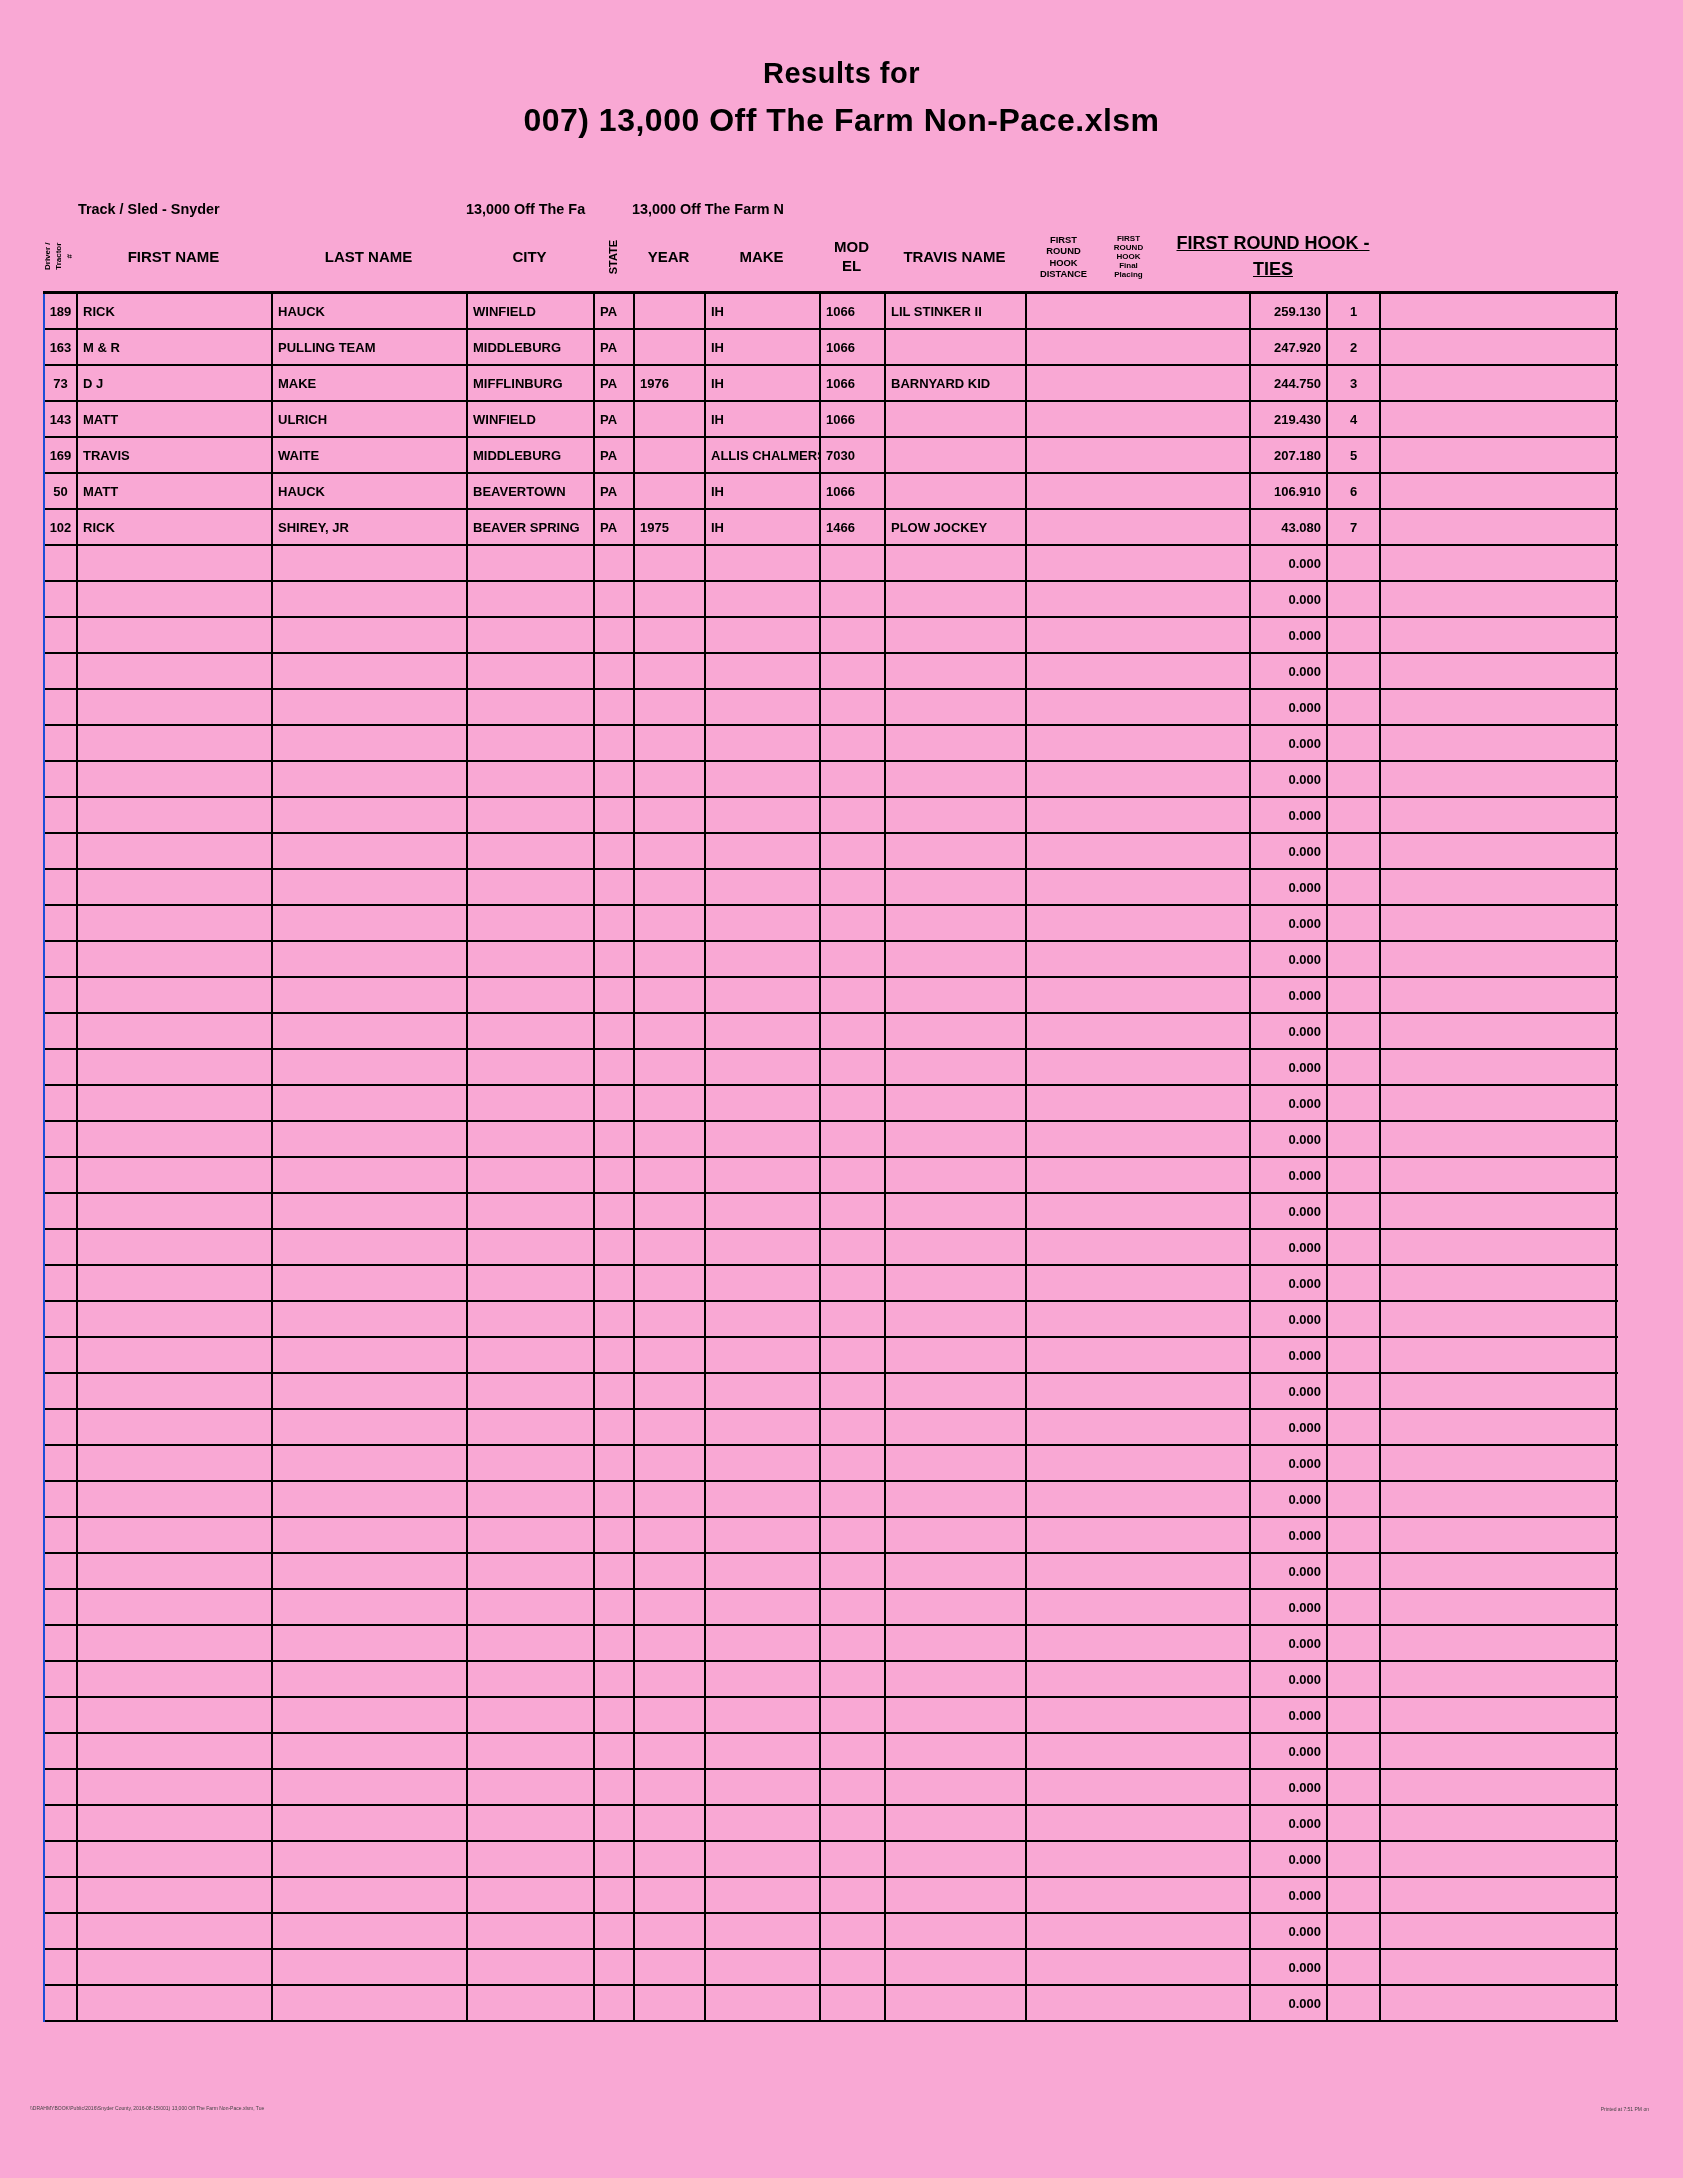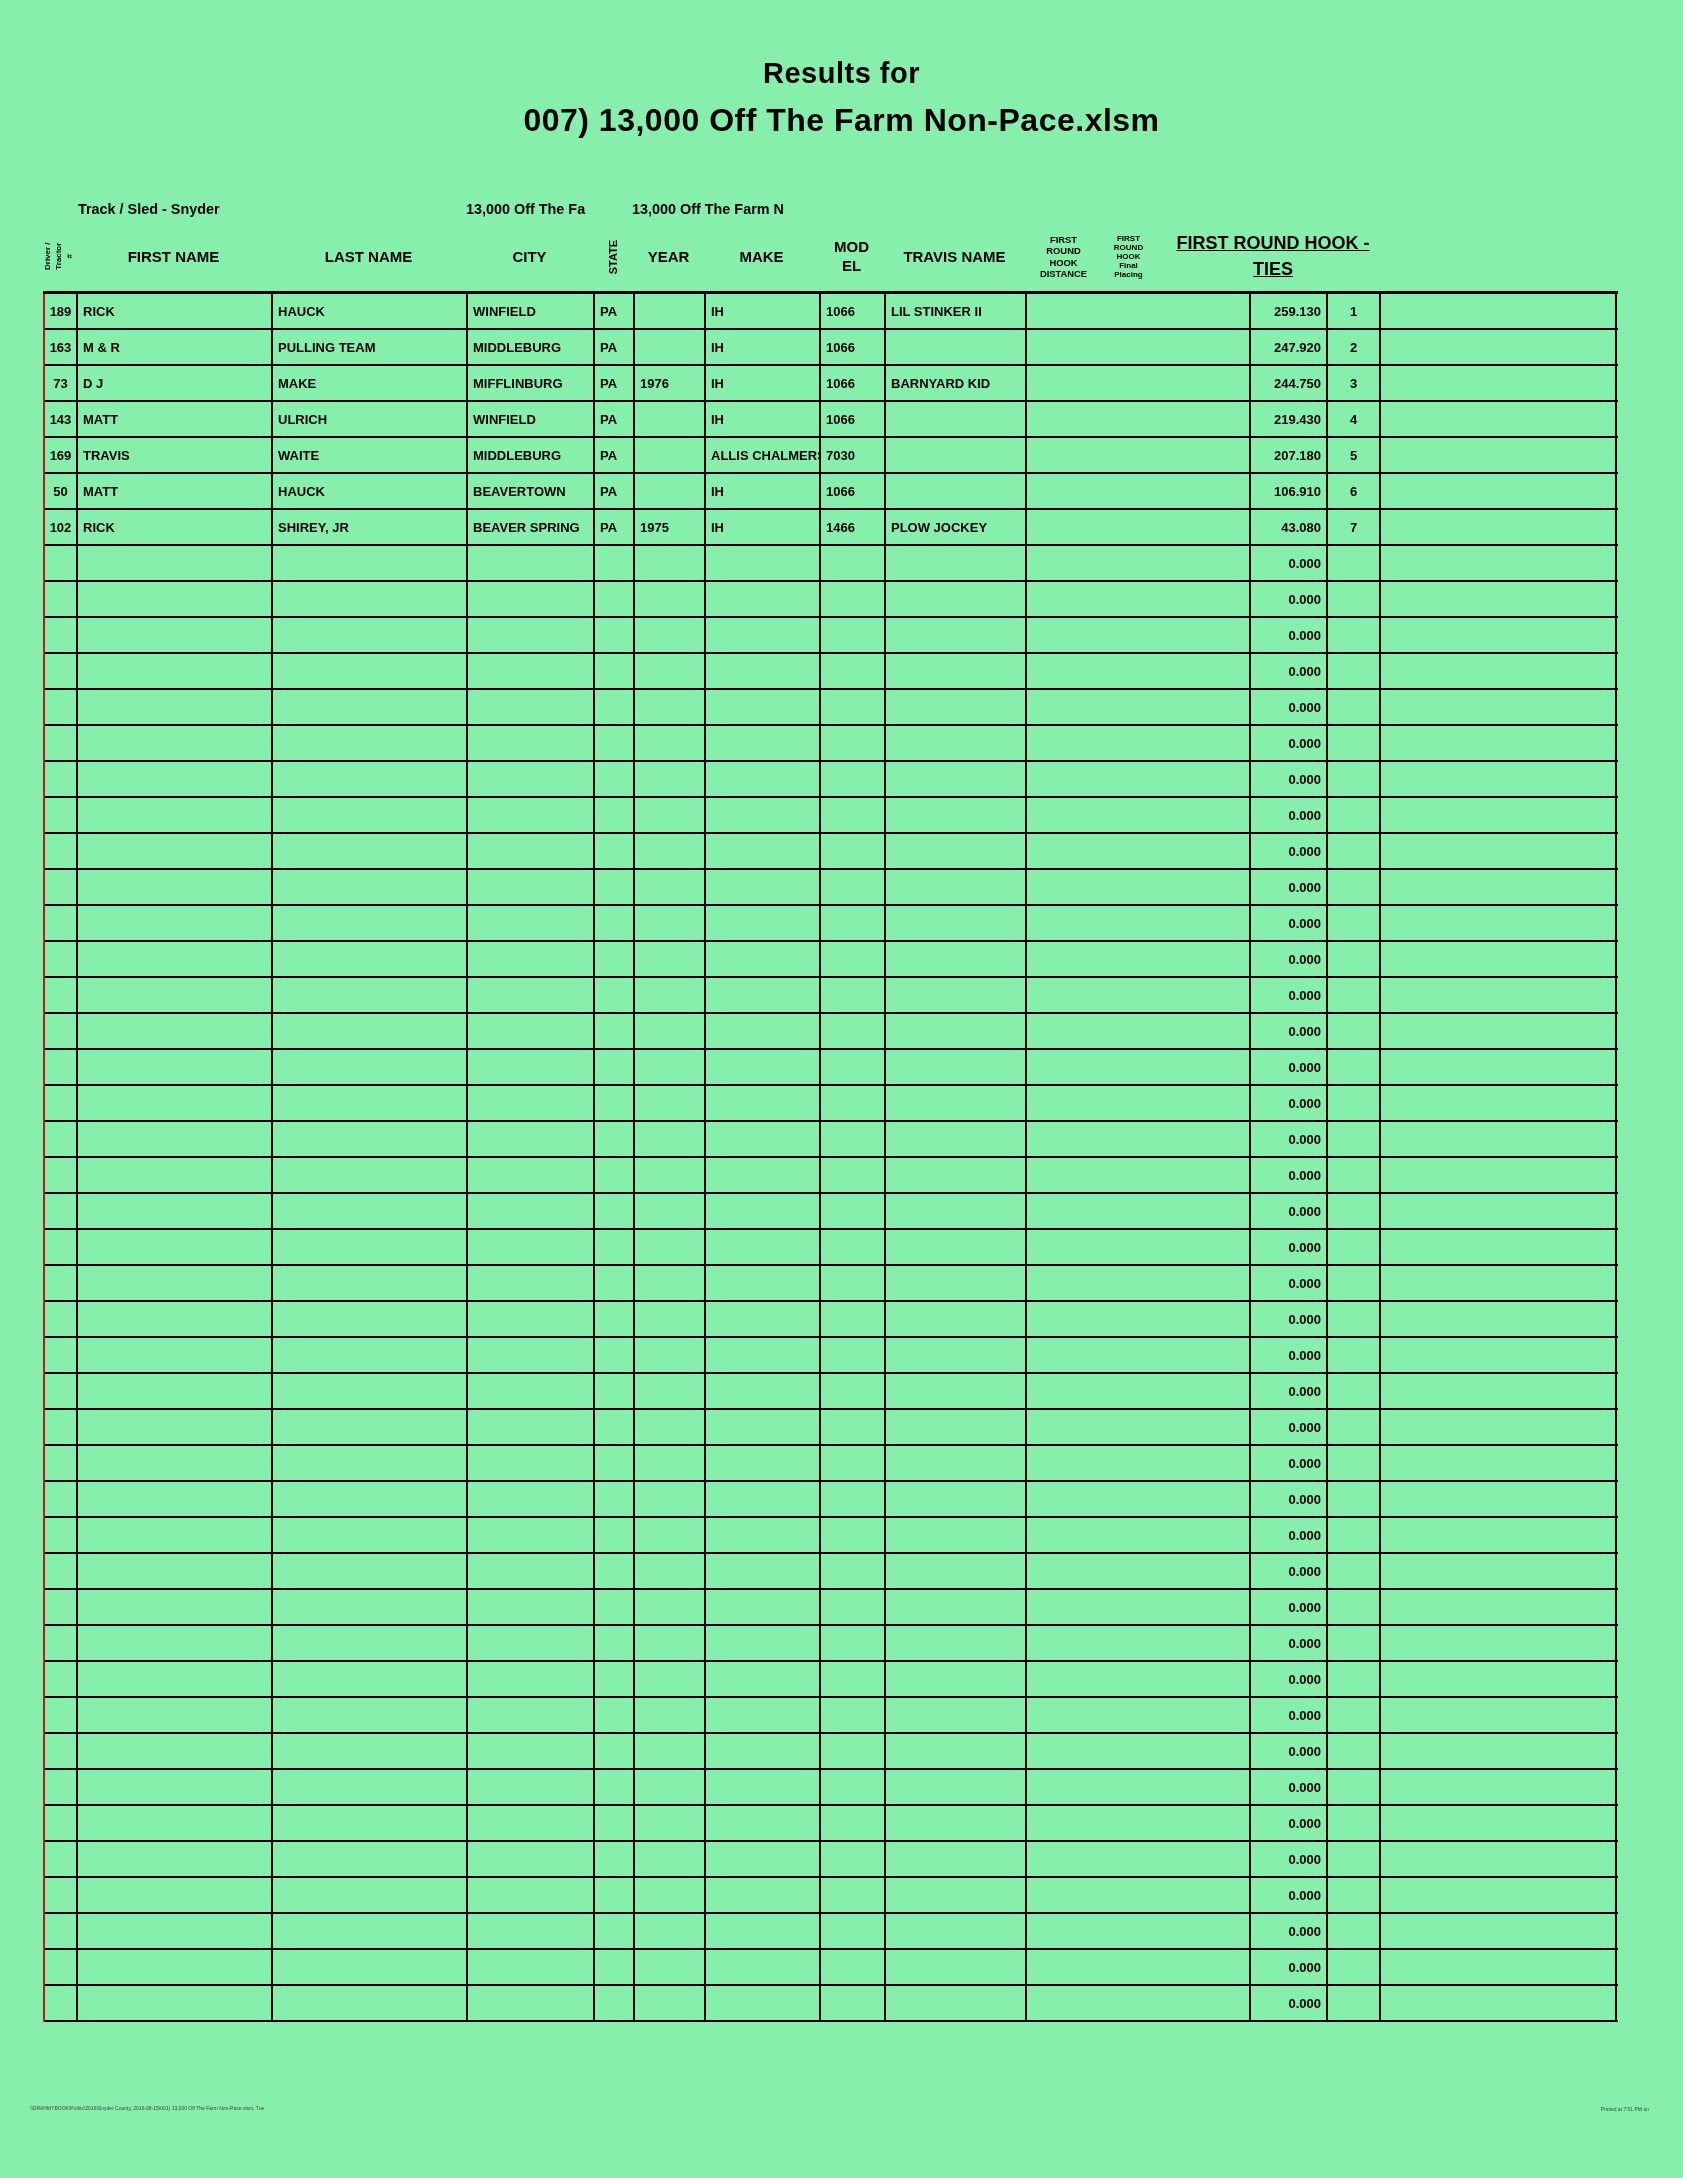--- a/index.html
+++ b/index.html
@@ -1,18 +1,18 @@
 <!DOCTYPE html>
 <html><head>
 <meta charset="utf-8">
 <style>
   * { margin:0; padding:0; box-sizing:border-box; }
   html,body { background:#ffffff; }
   body { font-family:"Liberation Sans", sans-serif; color:#000; }
-  .page { position:relative; width:1683px; height:2178px; background:#86efac; overflow:hidden; }
+  .page { position:relative; width:1683px; height:2178px; background:#f9a8d4; overflow:hidden; }
 
   
   .titles { position:absolute; top:57px; left:0; width:100%; text-align:center; font-weight:bold; }
   .title-line1 { font-size:29px; letter-spacing:0.5px; }
   .title-line2 { font-size:32px; margin-top:12px; letter-spacing:0.5px; }
 
   
   .meta { position:absolute; top:201px; left:43px; width:1573px; height:20px; font-weight:bold; font-size:14.4px; }
   .meta-track { position:absolute; left:35px; top:0; white-space:nowrap; }
   .meta-event-a { position:absolute; left:423px; top:0; width:166px; overflow:hidden; white-space:nowrap; }
@@ -28,21 +28,21 @@
   .h-driver  { font-size:8px;  line-height:1.35; }
   .h-main    { font-size:15px; }
   .h-state   { font-size:11px; }
   .h-model   { font-size:15px; line-height:1.25; }
   .h-result  { font-size:10px;  line-height:1.6; }
   .h-distance{ font-size:9.4px; line-height:1.2; }
   .h-placing { font-size:8px;   line-height:1.15; }
   .h-ties    { font-size:18px;  line-height:1.4;text-decoration:underline; }
 
   
-  .tbody { position:absolute; top:294px; left:43px; width:1575px; border-left:2px solid #b91c1c; }
+  .tbody { position:absolute; top:294px; left:43px; width:1575px; border-left:2px solid #1d4ed8; }
   .trow  { display:flex; height:36px; border-bottom:2px solid #000; }
   .cell  { border-right:2px solid #000; height:100%; display:flex; align-items:center;
            font-weight:bold; font-size:13px; overflow:hidden; white-space:nowrap; flex:0 0 auto; }
   .al-l { justify-content:flex-start; padding-left:5px; }
   .al-c { justify-content:center; }
   .al-r { justify-content:flex-end; padding-right:5px; }
 
   
   .c0{width:33px;} .c1{width:195px;} .c2{width:195px;} .c3{width:127px;} .c4{width:40px;}
   .c5{width:71px;} .c6{width:115px;} .c7{width:65px;}  .c8{width:141px;} .c9{width:224px;}

